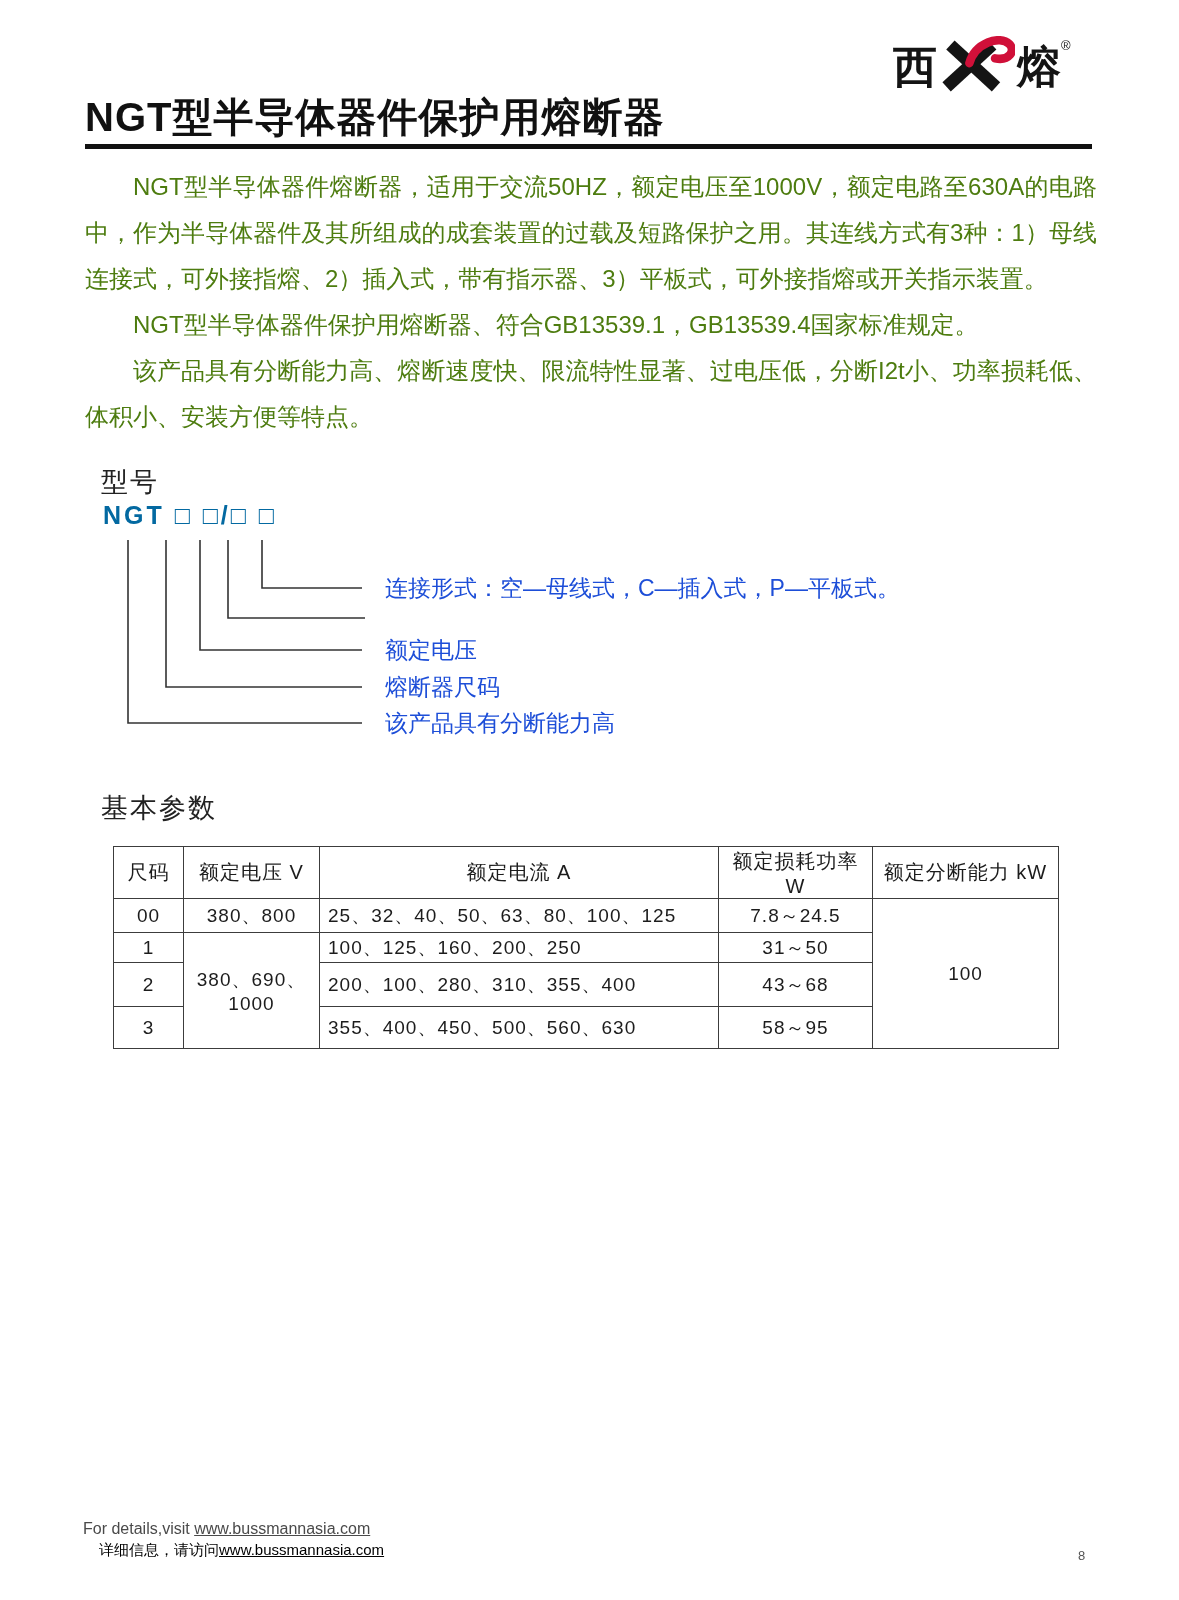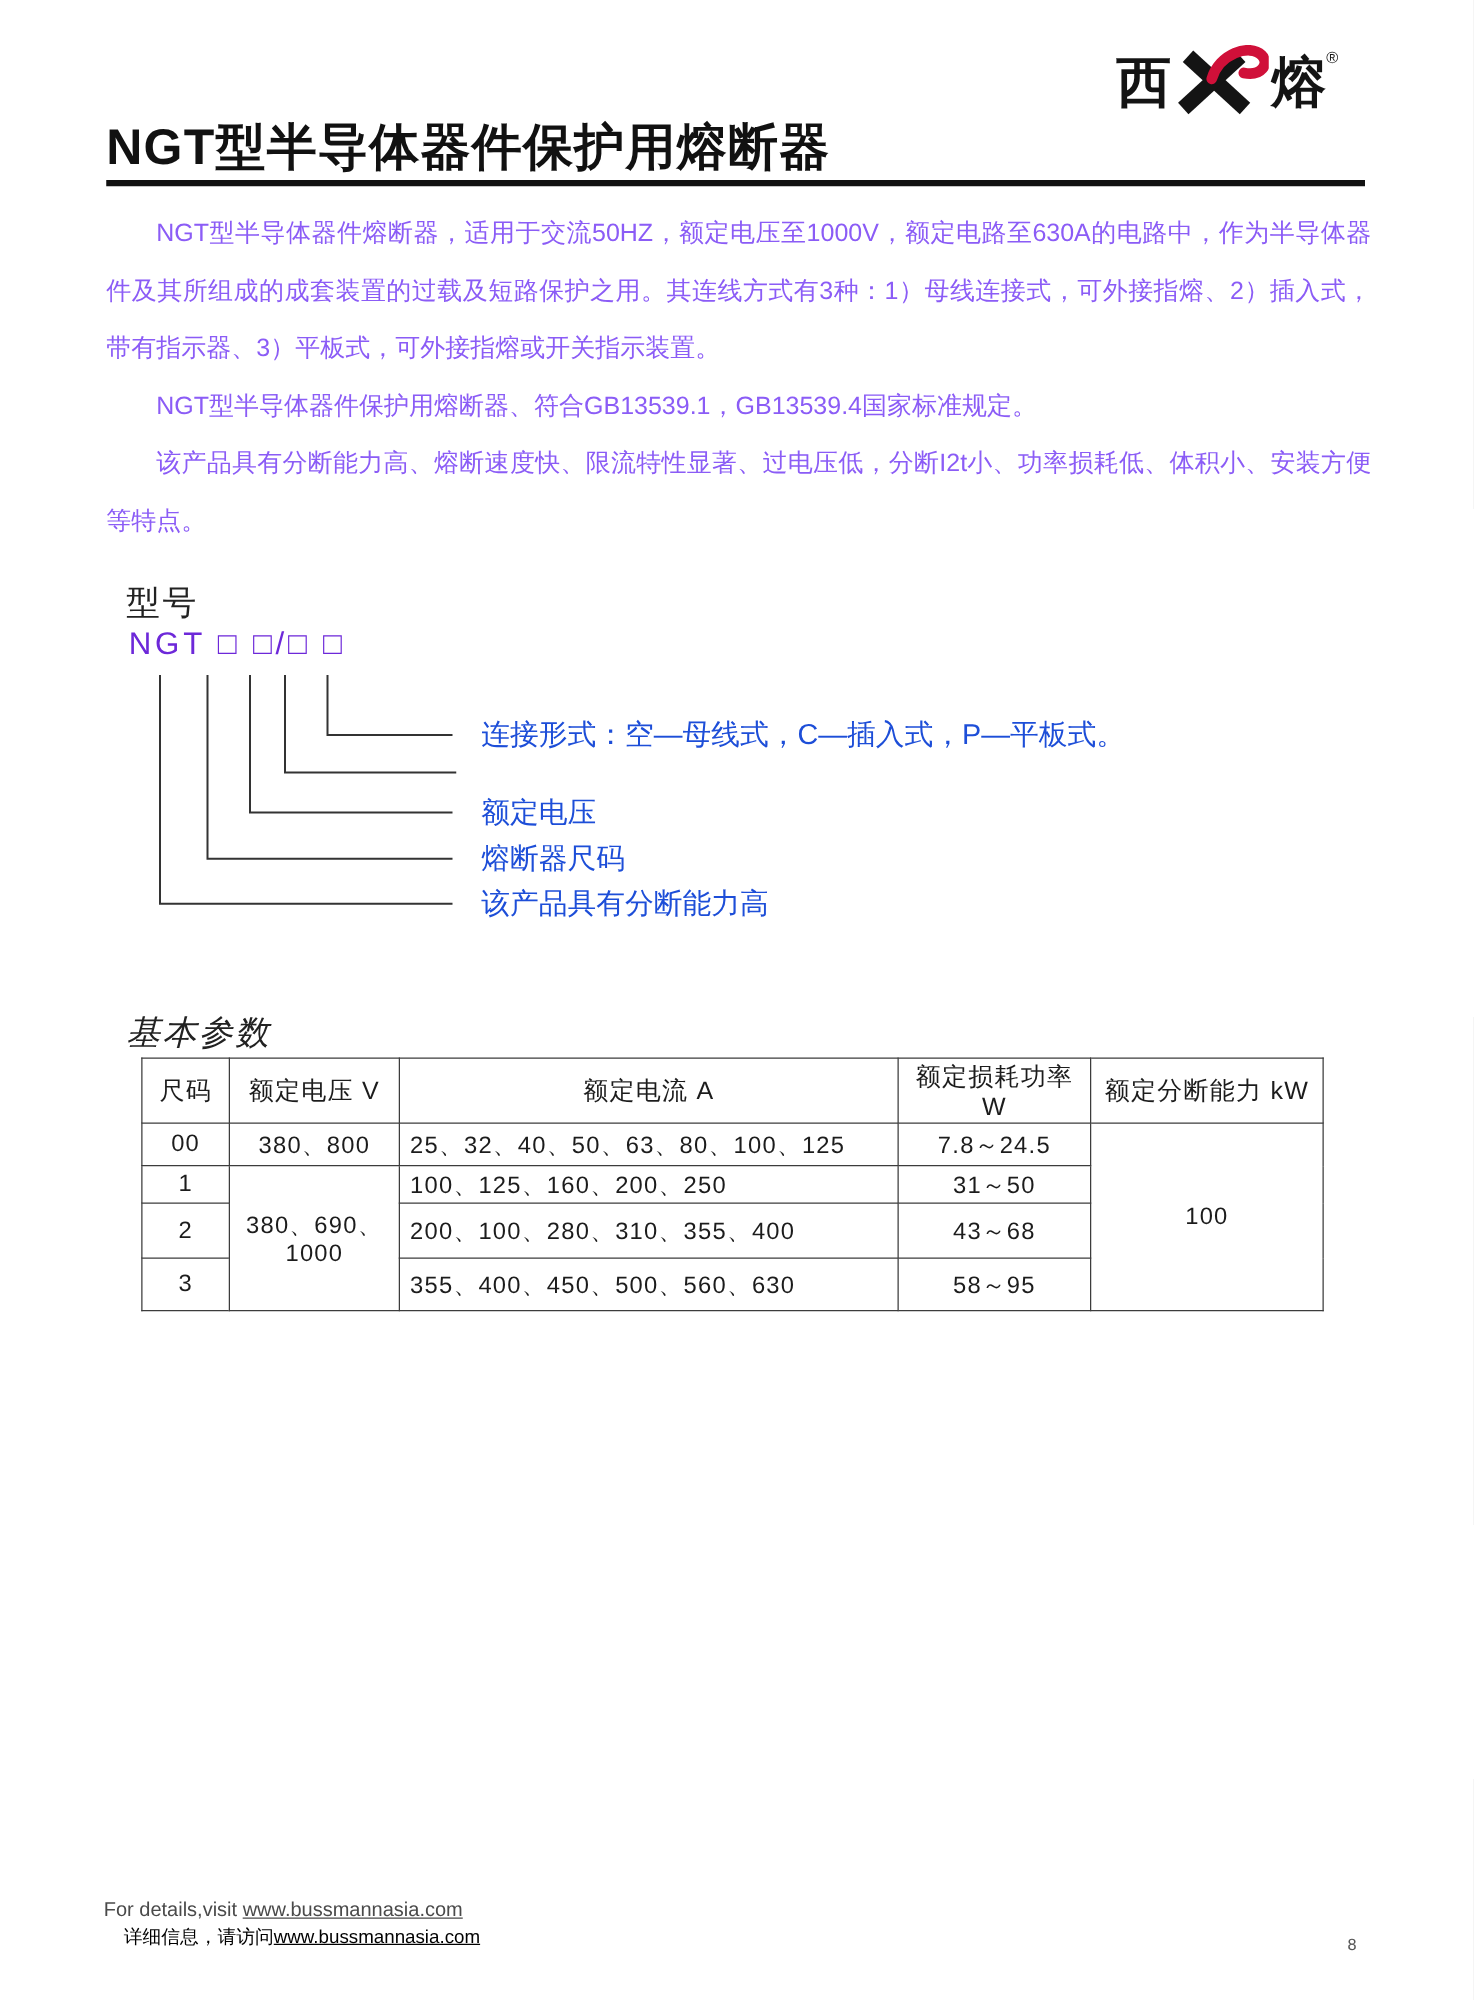--- a/index.html
+++ b/index.html
@@ -58,46 +58,46 @@
     height: 5px;
     background: #111;
   }
 
   
   .intro {
     position: absolute;
     left: 85px;
     top: 164px;
     width: 1012px;
-    font-size: 20px;
+    font-size: 24px;
     line-height: 46px;
     text-align: justify;
-    color: #8b5cf6;
+    color: #4d7c0f;
   }
   .intro p { margin: 0; text-indent: 2em; }
 
   
   .section-heading {
     position: absolute;
     left: 85px;
     font-size: 27px;
     color: #222;
     margin: 16px;
     font-weight: normal;
     letter-spacing: 2px;
   }
 
   
   .model-code {
     position: absolute;
     left: 103px;
     top: 501px;
     font-size: 25px;
-    font-weight: 400;
-    color: #6d28d9;
+    font-weight: 700;
+    color: #0369a1;
     letter-spacing: 3px;
   }
   .diagram-svg { position: absolute; left: 0; top: 0; pointer-events: none; }
   .diagram-label {
     position: absolute;
     font-size: 23px;
     color: #1d4ed8;
     transform: translateY(-50%);
     white-space: nowrap;
     margin-left: 11px;
@@ -191,21 +191,21 @@
     <polyline points="166,540 166,687 362,687" stroke="#333" stroke-width="1.6" fill="none"></polyline>
     <polyline points="128,540 128,723 362,723" stroke="#333" stroke-width="1.6" fill="none"></polyline>
   </svg>
 
   <div class="diagram-label" style="left:374px; top:588px;">连接形式：空—母线式，C—插入式，P—平板式。</div>
   <div class="diagram-label" style="left:374px; top:618px;"></div>
   <div class="diagram-label" style="left:374px; top:650px;">额定电压</div>
   <div class="diagram-label" style="left:374px; top:687px;">熔断器尺码</div>
   <div class="diagram-label" style="left:374px; top:723px;">该产品具有分断能力高</div>
 
-  <h2 class="section-heading" style="top:792px;font-style:italic;">基本参数</h2>
+  <h2 class="section-heading" style="top:774px;">基本参数</h2>
 
   <table class="params-table">
     <colgroup>
       <col style="width:70px">
         <col style="width:136px">
         <col style="width:399px">
         <col style="width:154px">
         <col style="width:186px">
     </colgroup>
     <thead>

